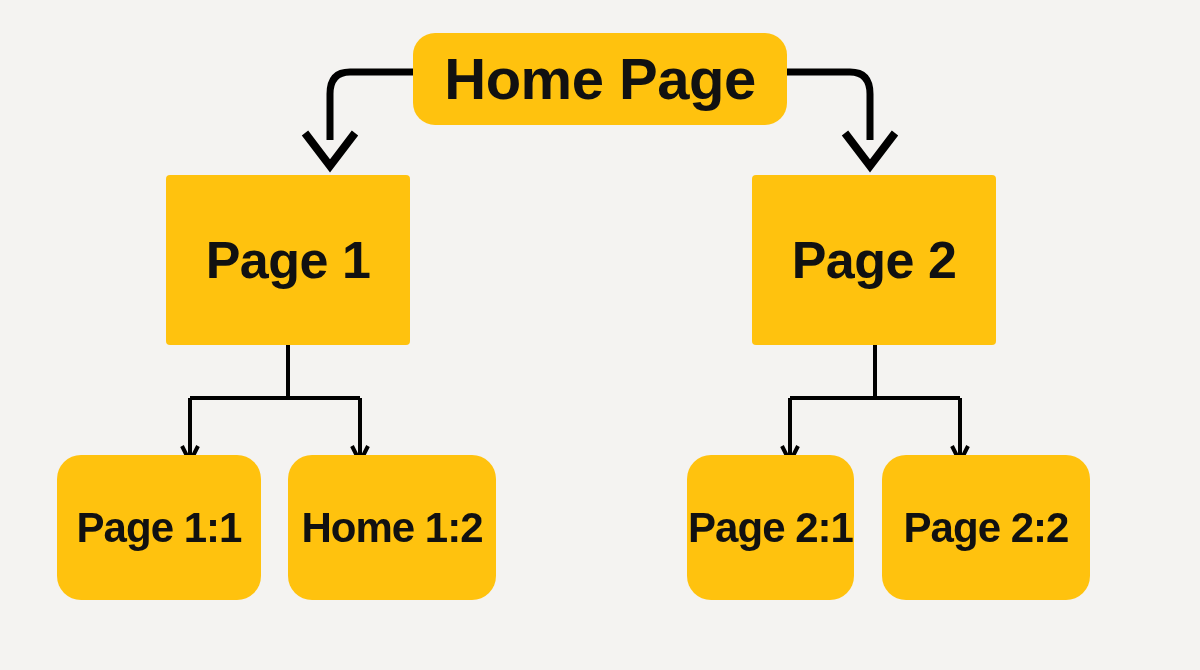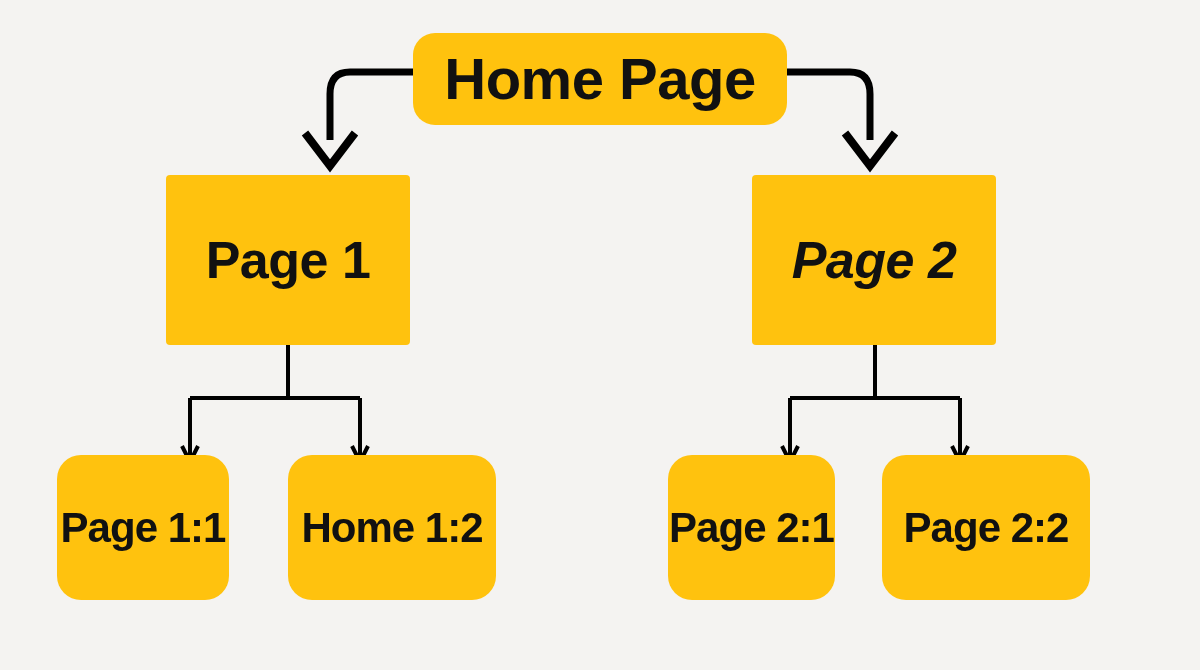--- a/index.html
+++ b/index.html
@@ -58,33 +58,33 @@
   #node-home .node-label { font-size: 58px; }
 
   
   #node-page1, #node-page2 {
     top: 175px;
     width: 244px;
     height: 170px;
     border-radius: 4px;
   }
   #node-page1 { left: 166px; }
-  #node-page2 { left: 752px; font-style: italic; }
+  #node-page2 { left: 752px; }
   #node-page1 .node-label,
   #node-page2 .node-label { font-size: 52px; }
 
   
   .leaf {
     top: 455px;
     height: 145px;
     border-radius: 24px;
   }
-  #node-page1-1 { left: 57px;  width: 172px; }
+  #node-page1-1 { left: 57px;  width: 204px; }
   #node-page1-2 { left: 288px; width: 208px; }
-  #node-page2-1 { left: 668px; width: 167px; }
+  #node-page2-1 { left: 687px; width: 167px; }
   #node-page2-2 { left: 882px; width: 208px; }
   .leaf .node-label { font-size: 42px; letter-spacing: -1px; }
 </style>
 </head>
 <body>
 
 <div id="canvas">
 
   <svg id="edges" viewBox="0 0 1200 670" width="1200" height="670" xmlns="http://www.w3.org/2000/svg">
 

